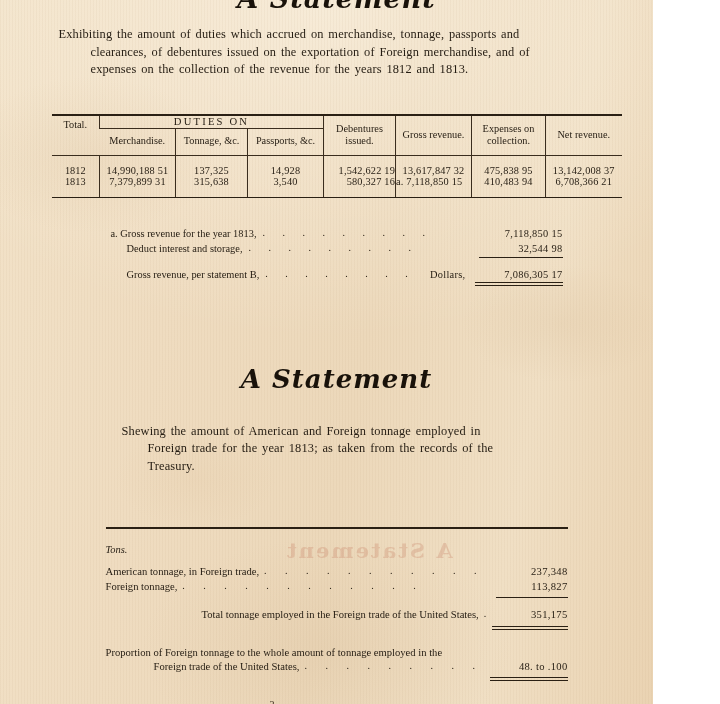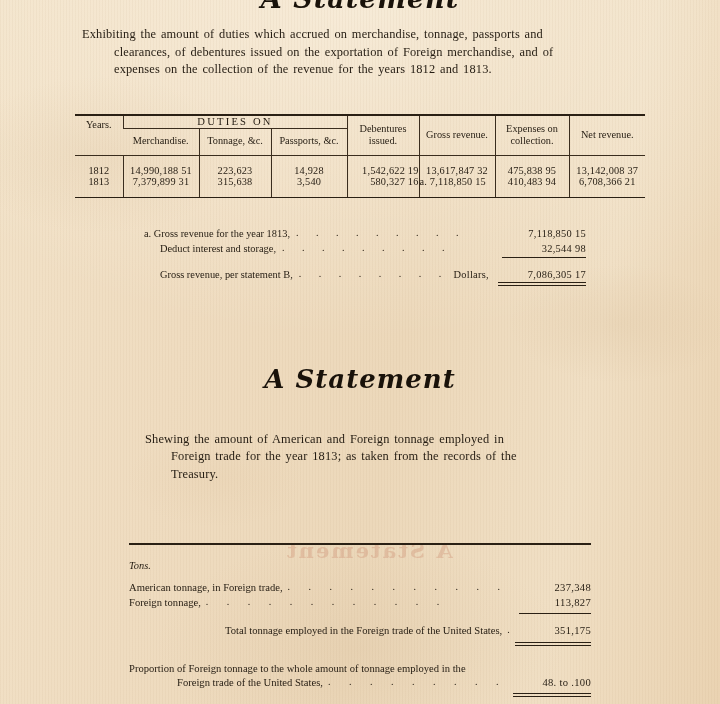--- a/index.html
+++ b/index.html
@@ -11,26 +11,27 @@
     width: 720px;
     height: 704px;
     overflow: hidden;
     font-family: "Liberation Serif", "DejaVu Serif", serif;
     color: #241c12;
   }
 
   
   .page {
     position: relative;
-    width: 720px;
+    width: 633px;
     height: 704px;
     background:
       radial-gradient(ellipse 120% 80% at 50% 0%, rgba(255,250,238,0.55), rgba(255,250,238,0) 60%),
       linear-gradient(100deg, #f2e2c8 0%, #efdcc0 28%, #ecd8ba 55%, #f0dfc4 78%, #ead3b2 100%);
     overflow: hidden;
+    padding-left: 20px;
   }
   
   .page::before {
     content: "";
     position: absolute;
     inset: 0;
     background-image: repeating-linear-gradient(
       90deg,
       rgba(160,125,85,0.055) 0px,
       rgba(160,125,85,0.055) 1px,
@@ -138,21 +139,21 @@
   td.r-right { text-align: right; padding-right: 14px; }
   td.r-left  { text-align: left;  padding-left: 10px; }
 
   
   .note {
     width: 452px;
     margin: 0 auto;
     font-size: 10.4px;
     line-height: 15px;
   }
-  .note-row { display: flex; align-items: center; white-space: nowrap; margin-left: 10px; }
+  .note-row { display: flex; align-items: center; white-space: nowrap; }
   .note-label { flex: 0 0 auto; }
   .note-dots {
     flex: 1 1 auto;
     overflow: hidden;
     margin: 0 6px;
     color: #2a2014;
     letter-spacing: 7.5px;
     font-size: 10px;
     transform: translateY(-1px);
   }
@@ -225,21 +226,21 @@
           <col style="width:76px">
           <col style="width:72px">
           <col style="width:76px">
           <col style="width:72px">
           <col style="width:76px">
           <col style="width:74px">
           <col style="width:76px">
         </colgroup>
         <thead>
           <tr class="rule-top">
-            <th class="hcell" rowspan="2" style="padding-bottom:20px;">Years.</th>
+            <th class="hcell" rowspan="2" style="padding-bottom:20px;">Total.</th>
             <th class="hcell duties-on hline" colspan="3">DUTIES ON</th>
             <th class="hcell" rowspan="2">
               <span class="sp">Debentures</span>
               <span class="sp">issued.</span>
             </th>
             <th class="hcell" rowspan="2">Gross revenue.</th>
             <th class="hcell" rowspan="2">
               <span class="sp">Expenses on</span>
               <span class="sp">collection.</span>
             </th>
@@ -248,21 +249,21 @@
           <tr>
             <th class="hcell" style="padding:6px 3px 7px;">Merchandise.</th>
             <th class="hcell" style="padding:6px 3px 7px;">Tonnage, &amp;c.</th>
             <th class="hcell" style="padding:6px 3px 7px;">Passports, &amp;c.</th>
           </tr>
         </thead>
         <tbody>
           <tr>
             <td class="yr hline-none" style="border-top:1px solid #3a2d1e; padding-top:9px;">1812</td>
             <td class="num" style="border-top:1px solid #3a2d1e; padding-top:9px;">14,990,188  51</td>
-            <td class="num" style="border-top:1px solid #3a2d1e; padding-top:9px;">223,623</td>
+            <td class="num" style="border-top:1px solid #3a2d1e; padding-top:9px;">137,325</td>
             <td class="num" style="border-top:1px solid #3a2d1e; padding-top:9px;">14,928</td>
             <td class="num r-right" style="border-top:1px solid #3a2d1e; padding-top:9px;">1,542,622  19</td>
             <td class="num" style="border-top:1px solid #3a2d1e; padding-top:9px;">13,617,847  32</td>
             <td class="num" style="border-top:1px solid #3a2d1e; padding-top:9px;">475,838  95</td>
             <td class="num" style="border-top:1px solid #3a2d1e; padding-top:9px;">13,142,008  37</td>
           </tr>
           <tr>
             <td class="yr" style="padding-bottom:10px;">1813</td>
             <td class="num" style="padding-bottom:10px;">7,379,899  31</td>
             <td class="num" style="padding-bottom:10px;">315,638</td>
@@ -302,21 +303,21 @@
       </div>
       <div class="dblrule" style="width:88px;"></div>
     </div>
 
     <div style="height:78px;"></div>
 
     <div id="second-title" class="blackletter">A Statement</div>
 
     <div style="height:21px;"></div>
 
-    <div class="lede" style="width:430px; margin:16px auto; text-align:left;">
+    <div class="lede" style="width:430px; margin:8px auto; text-align:left;">
       <span class="sp">Shewing the amount of American and Foreign tonnage employed in</span>
       <span class="sp" style="padding-left:26px;">Foreign trade for the year 1813; as taken from the records of the</span>
       <span class="sp" style="padding-left:26px;">Treasury.</span>
     </div>
 
     <div style="height:44px;"></div>
 
     <div class="tonnage">
       <div class="top-rule"></div>
 

